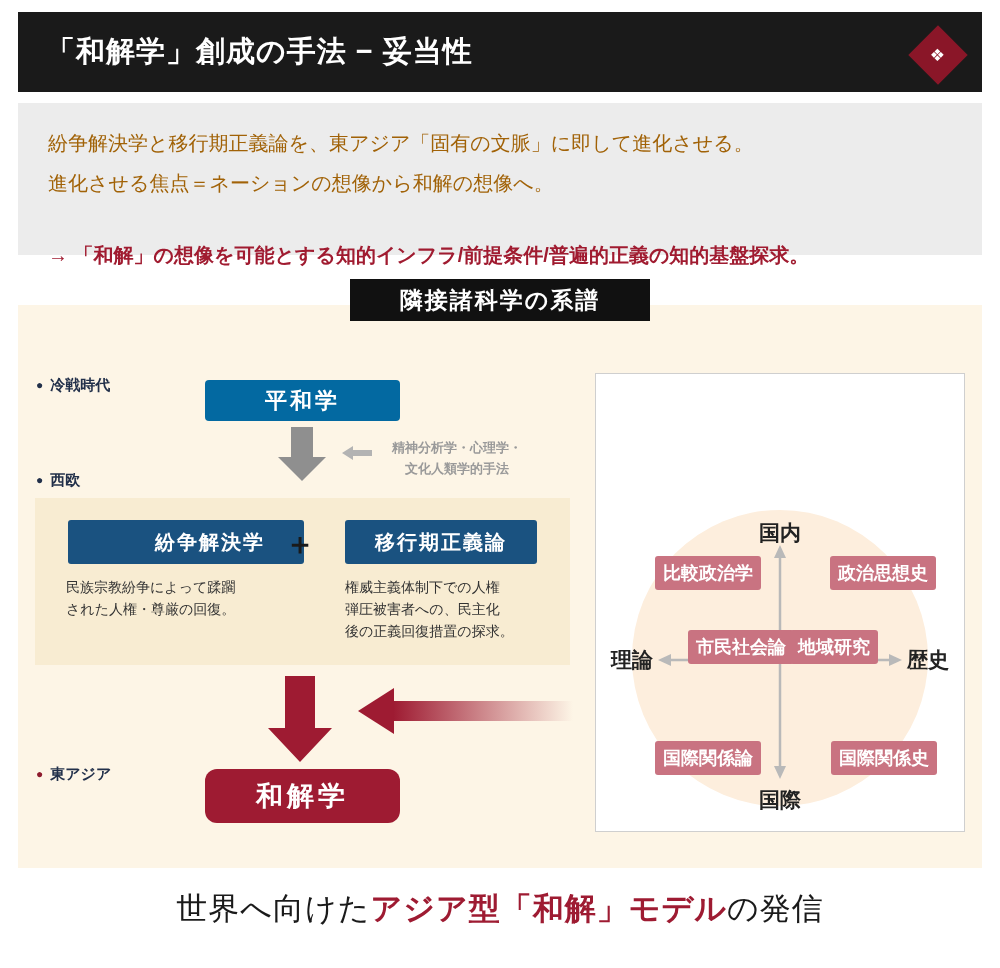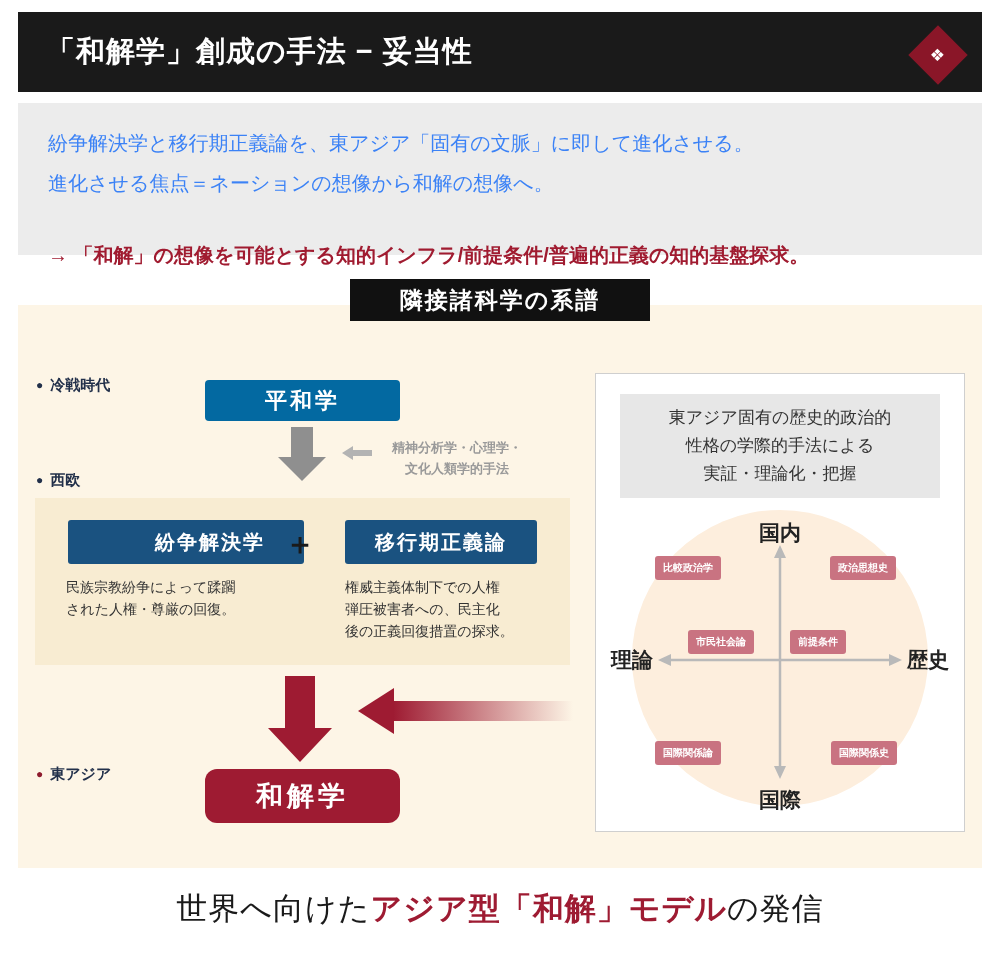--- a/index.html
+++ b/index.html
@@ -8,21 +8,21 @@
   .abs{position:absolute;}
 
   
   .header-bar{left:18px;top:12px;width:964px;height:80px;background:#1a1a1a;display:flex;align-items:center;}
   .header-title{color:#ffffff;font-size:29px;font-weight:bold;padding-left:28px;letter-spacing:1px;}
   .logo-diamond{left:917px;top:34px;width:42px;height:42px;background:#8a1628;transform:rotate(45deg);display:flex;align-items:center;justify-content:center;}
   .logo-glyph{transform:rotate(-45deg);color:#ffffff;font-size:17px;line-height:1;}
 
   
   .intro-box{left:18px;top:103px;width:964px;height:152px;background:#ececec;}
-  .intro-line{left:48px;font-size:20px;line-height:30px;color:#3b82f6;}
+  .intro-line{left:48px;font-size:20px;line-height:30px;color:#a16207;}
   .intro-line1{top:128px;}
   .intro-line2{top:168px;}
   .intro-line3{top:208px;color:#a01b30;font-weight:bold;margin-top:32px;}
 
   
   .cream-bg{left:18px;top:305px;width:964px;height:563px;background:#fdf5e6;}
   .genealogy-title{left:350px;top:279px;width:300px;height:42px;background:#111111;color:#ffffff;
     font-size:23px;font-weight:bold;display:flex;align-items:center;justify-content:center;letter-spacing:2px;}
 
   .era-label{font-size:15px;font-weight:bold;color:#22304a;}
@@ -56,21 +56,21 @@
   
   .quad-panel{left:595px;top:373px;width:370px;height:459px;background:#ffffff;border:1px solid #cfcfcf;box-sizing:border-box;}
   .quad-note{left:620px;top:394px;width:320px;height:104px;background:#e7e7e7;font-size:17px;line-height:28px;
     color:#333333;text-align:center;white-space:pre-line;display:flex;align-items:center;justify-content:center;}
   .quad-circle{left:632px;top:510px;width:296px;height:296px;border-radius:50%;background:#fdeedd;}
   .axis-label{font-size:21px;font-weight:bold;color:#222222;text-align:center;}
   .axis-top{left:740px;top:519px;width:80px;}
   .axis-bottom{left:740px;top:786px;width:80px;}
   .axis-left{left:600px;top:646px;width:64px;}
   .axis-right{left:896px;top:646px;width:64px;}
-  .pink-label{background:#c97381;border-radius:3px;color:#ffffff;font-size:10px;font-weight:bold;
+  .pink-label{background:#c97381;border-radius:3px;color:#ffffff;font-size:18px;font-weight:bold;
     padding:5px 8px;white-space:nowrap;}
   .pl-1{left:655px;top:556px;}
   .pl-2{left:830px;top:556px;}
   .pl-3{left:688px;top:630px;}
   .pl-4{left:790px;top:630px;}
   .pl-5{left:655px;top:741px;}
   .pl-6{left:831px;top:741px;}
 
   
   .footer-line{left:0;top:888px;width:1000px;text-align:center;font-size:31px;color:#1a1a1a;letter-spacing:1px;}
@@ -133,43 +133,40 @@
         <stop offset="1" stop-color="#9e1b32" stop-opacity="0"></stop>
       </linearGradient>
     </defs>
     <polygon points="0,23 36,0 36,46" fill="#9e1b32"></polygon>
     <rect x="35" y="13" width="180" height="20" fill="url(#fadeGrad)"></rect>
   </svg>
 
   <div class="abs reconciliation-box">和解学</div>
 
   <div class="abs quad-panel"></div>
-  <div class="abs quad-note">東アジア固有の歴史的政治的
-性格の学際的手法による
-実証・理論化・把握</div>
   <div class="abs quad-circle"></div>
 
   <svg class="abs" style="left:595px;top:373px;" width="370" height="459">
     <line x1="185" y1="184" x2="185" y2="394" stroke="#b9b9b9" stroke-width="2.5"></line>
     <polygon points="179,185 191,185 185,172" fill="#b9b9b9"></polygon>
     <polygon points="179,393 191,393 185,406" fill="#b9b9b9"></polygon>
     <line x1="75" y1="287" x2="295" y2="287" stroke="#b9b9b9" stroke-width="2.5"></line>
     <polygon points="76,281 76,293 63,287" fill="#b9b9b9"></polygon>
     <polygon points="294,281 294,293 307,287" fill="#b9b9b9"></polygon>
   </svg>
 
   <div class="abs axis-label axis-top">国内</div>
   <div class="abs axis-label axis-bottom">国際</div>
   <div class="abs axis-label axis-left">理論</div>
   <div class="abs axis-label axis-right">歴史</div>
 
   <div class="abs pink-label pl-1">比較政治学</div>
   <div class="abs pink-label pl-2">政治思想史</div>
   <div class="abs pink-label pl-3">市民社会論</div>
-  <div class="abs pink-label pl-4">前提条件</div>
+  <div class="abs pink-label pl-4">地域研究</div>
   <div class="abs pink-label pl-5">国際関係論</div>
   <div class="abs pink-label pl-6">国際関係史</div>
 
   <div class="abs footer-line">
     <span>世界へ向けた</span><span class="footer-highlight">アジア型「和解」モデル</span><span>の発信</span>
   </div>
 
 </div>
 
 </body></html>

